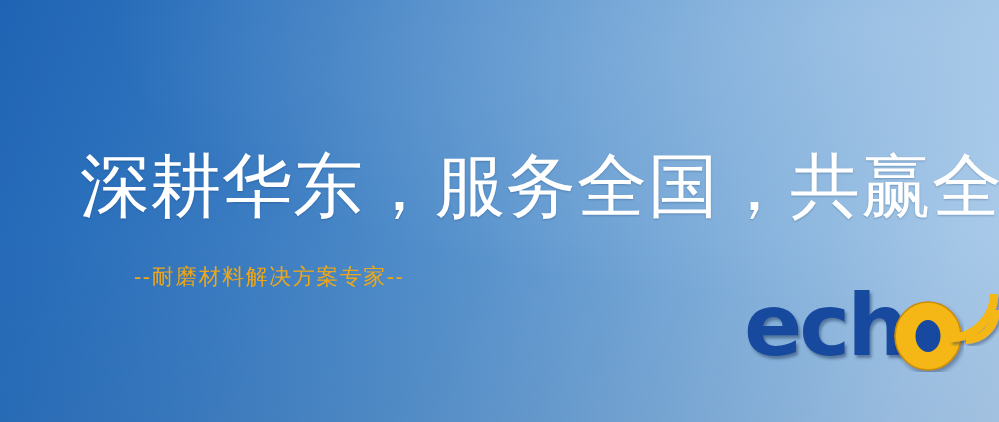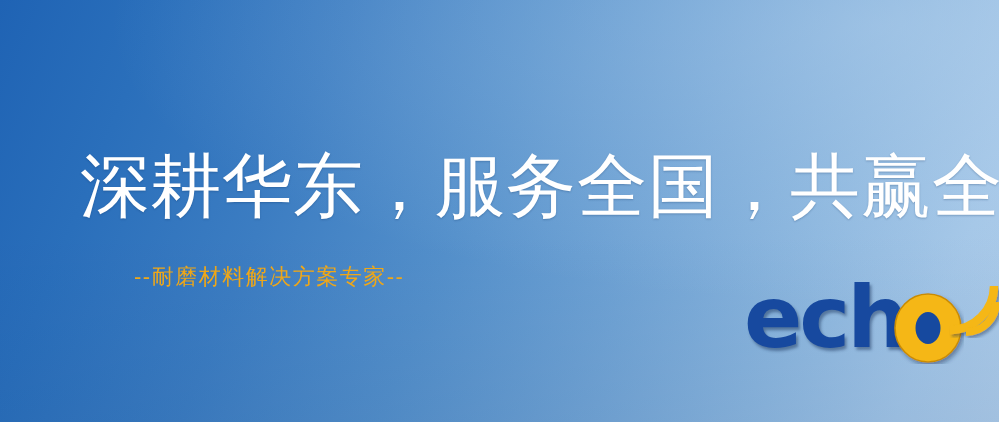--- a/index.html
+++ b/index.html
@@ -61,21 +61,21 @@
     color: #efa718;
     letter-spacing: 1.5px;
     white-space: nowrap;
     margin-left: 48px;
   }
 
   
   .logo {
     position: absolute;
     left: 744px;
-    top: 280px;
+    top: 288px;
     width: 255px;
     height: 126px;
   }
   .logo-word {
     position: absolute;
     left: 0;
     top: -6px;
     font-family: "DejaVu Sans", sans-serif;
     font-weight: bold;
     font-size: 86px;

